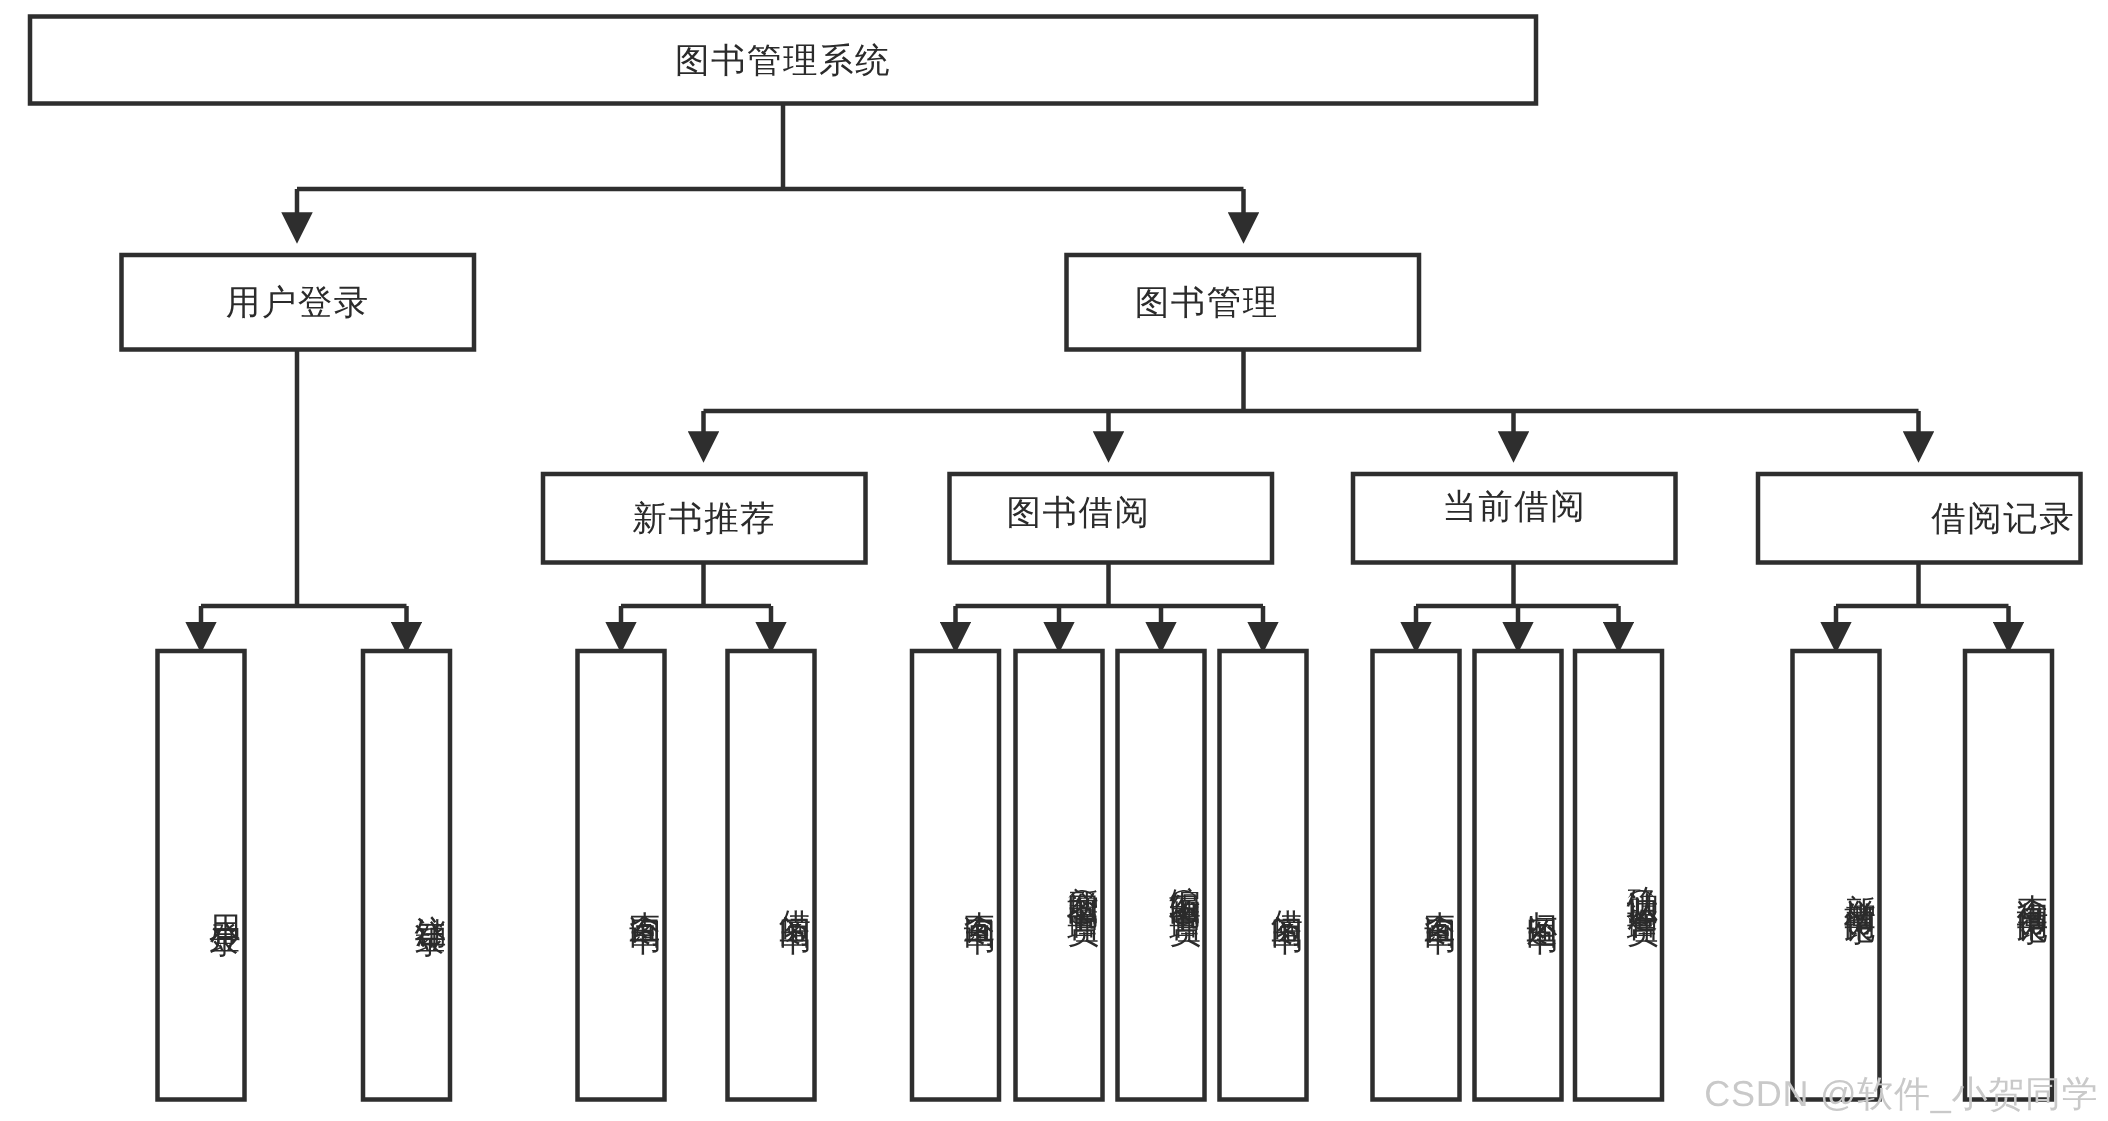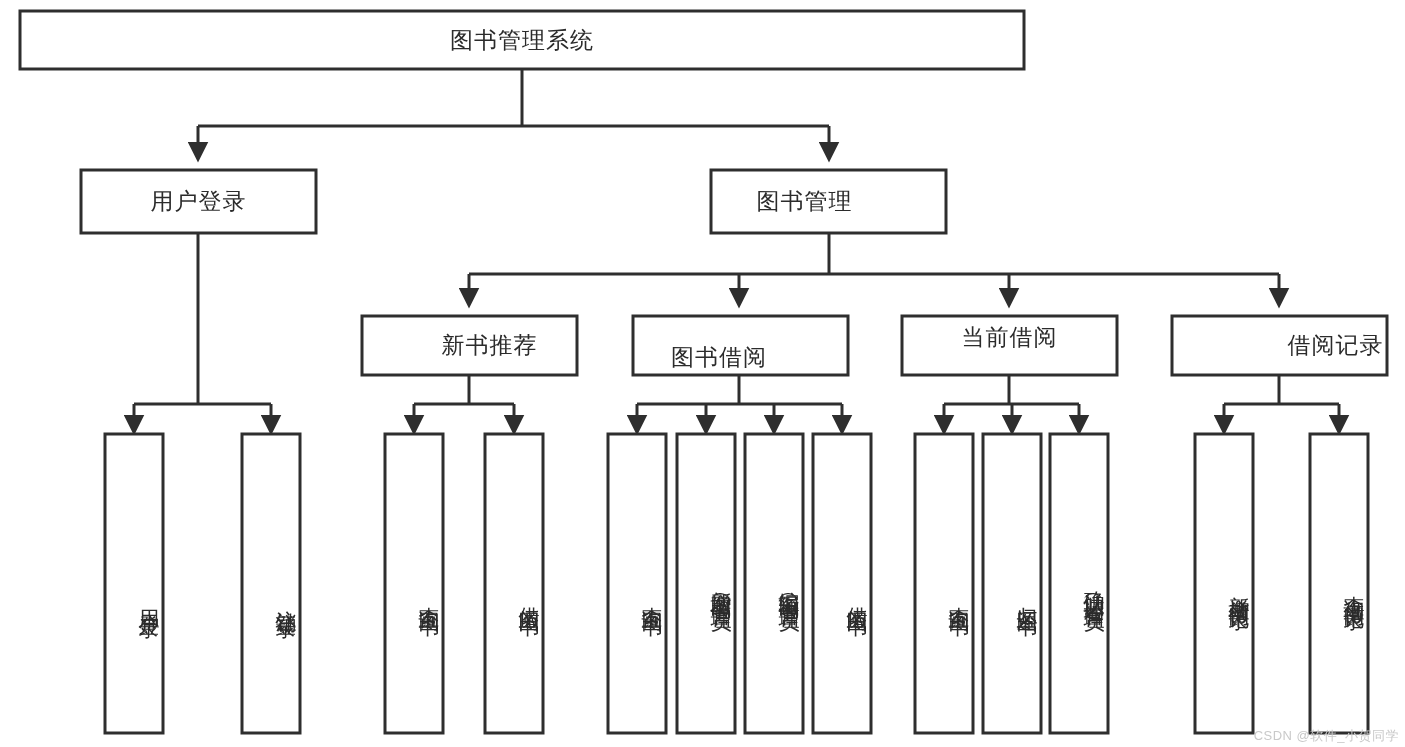--- a/index.html
+++ b/index.html
@@ -36,21 +36,21 @@
     box-sizing:border-box;
   }
   .node-label.vertical.tall{
     align-items:flex-start;
     padding-top:4px;
   }
   #watermark{
     position:absolute;
     right:6px;bottom:2px;
     color:#c9c9c9;
-    font-size:13px;
+    font-size:24px;
     letter-spacing:0.5px;
     white-space:nowrap;
   }
 </style>
 </head>
 <body>
 
 <div id="diagram-root">
 
   <svg id="flow" viewBox="0 0 1405 747">
@@ -141,22 +141,22 @@
 
     <rect class="node-rect" x="1195" y="434" width="58" height="299"></rect>
     <rect class="node-rect" x="1310" y="434" width="58" height="299"></rect>
   </svg>
 
   <div class="node-label horizontal" style="left:20px;top:11px;width:1004px;height:58px;">图书管理系统</div>
 
   <div class="node-label horizontal" style="left:81px;top:170px;width:235px;height:63px;">用户登录</div>
   <div class="node-label horizontal" style="left:711px;top:170px;width:187px;height:63px;">图书管理</div>
 
-  <div class="node-label horizontal" style="left:382px;top:316px;width:215px;height:59px;">新书推荐</div>
-  <div class="node-label horizontal" style="left:633px;top:328px;width:172px;height:59px;">图书借阅</div>
+  <div class="node-label horizontal" style="left:362px;top:316px;width:215px;height:59px;">新书推荐</div>
+  <div class="node-label horizontal" style="left:633px;top:312px;width:172px;height:59px;">图书借阅</div>
   <div class="node-label horizontal" style="left:902px;top:316px;width:215px;height:43px;">当前借阅</div>
   <div class="node-label horizontal" style="left:1228px;top:316px;width:215px;height:59px;">借阅记录</div>
 
   <div class="node-label vertical" style="left:105px;top:516px;width:58px;height:160px;">用户登录</div>
   <div class="node-label vertical" style="left:242px;top:516px;width:58px;height:160px;">注销登录</div>
 
   <div class="node-label vertical" style="left:385px;top:508px;width:58px;height:170px;">查询图书</div>
   <div class="node-label vertical" style="left:485px;top:508px;width:58px;height:170px;">借阅图书</div>
 
   <div class="node-label vertical" style="left:608px;top:508px;width:58px;height:170px;">查询图书</div>

